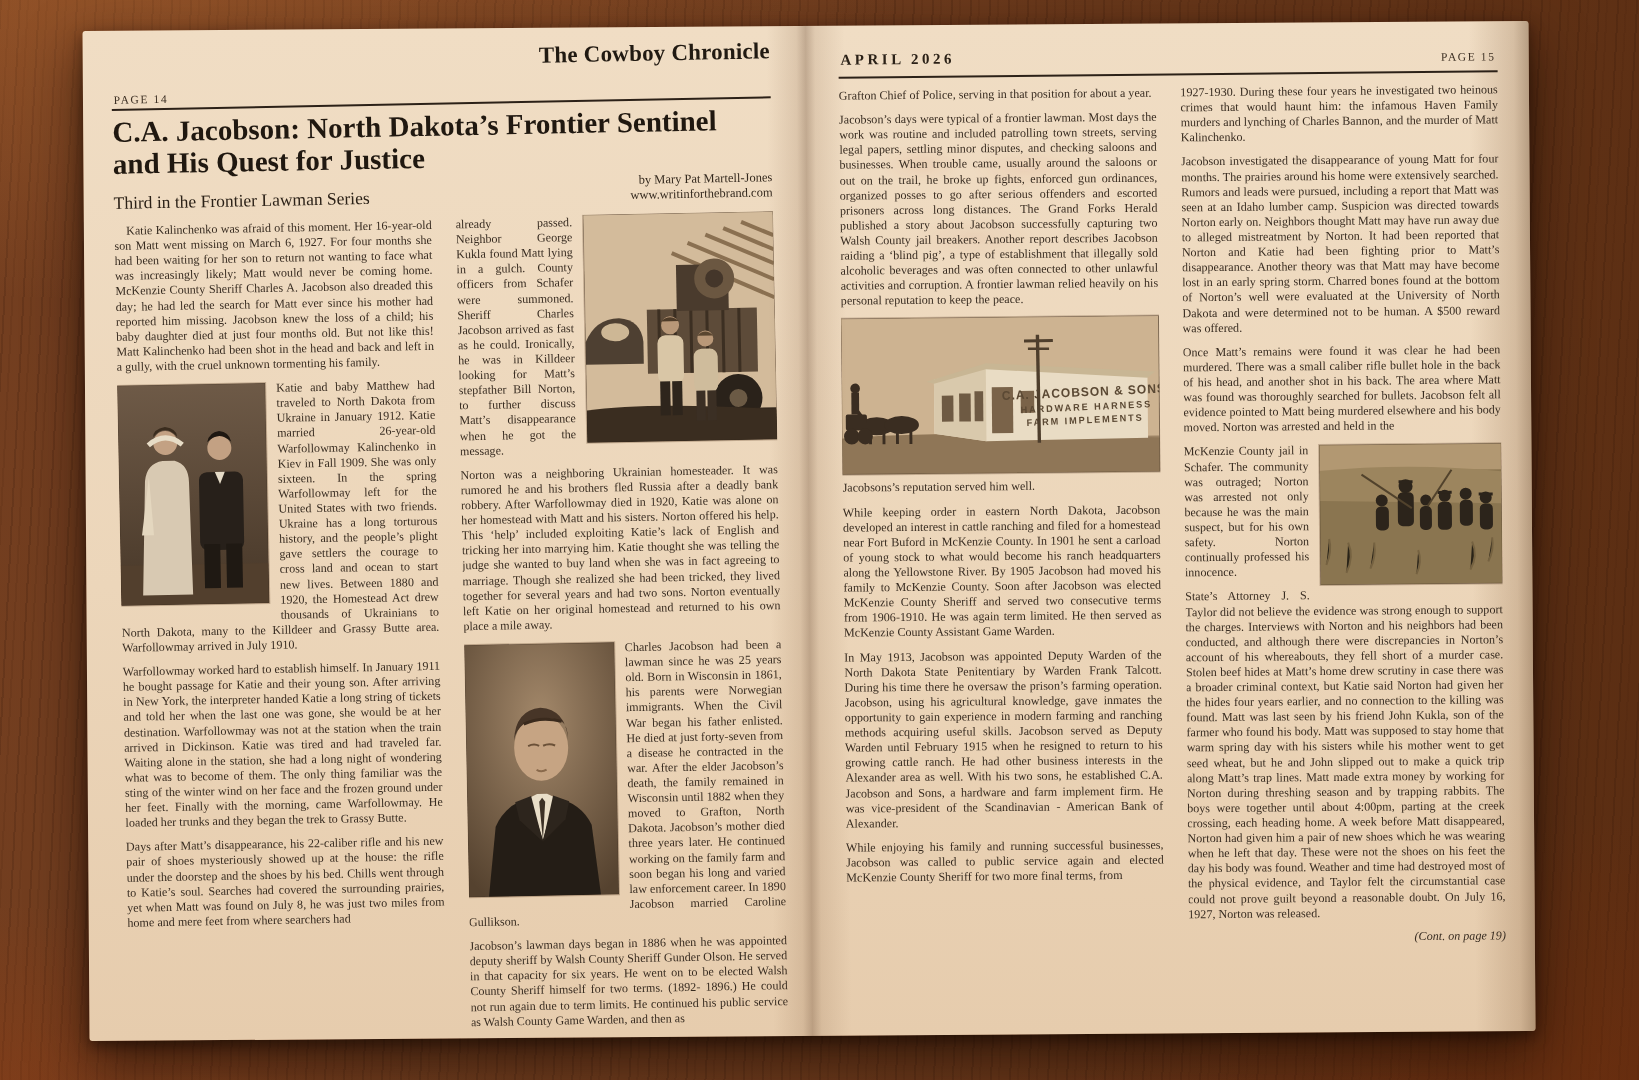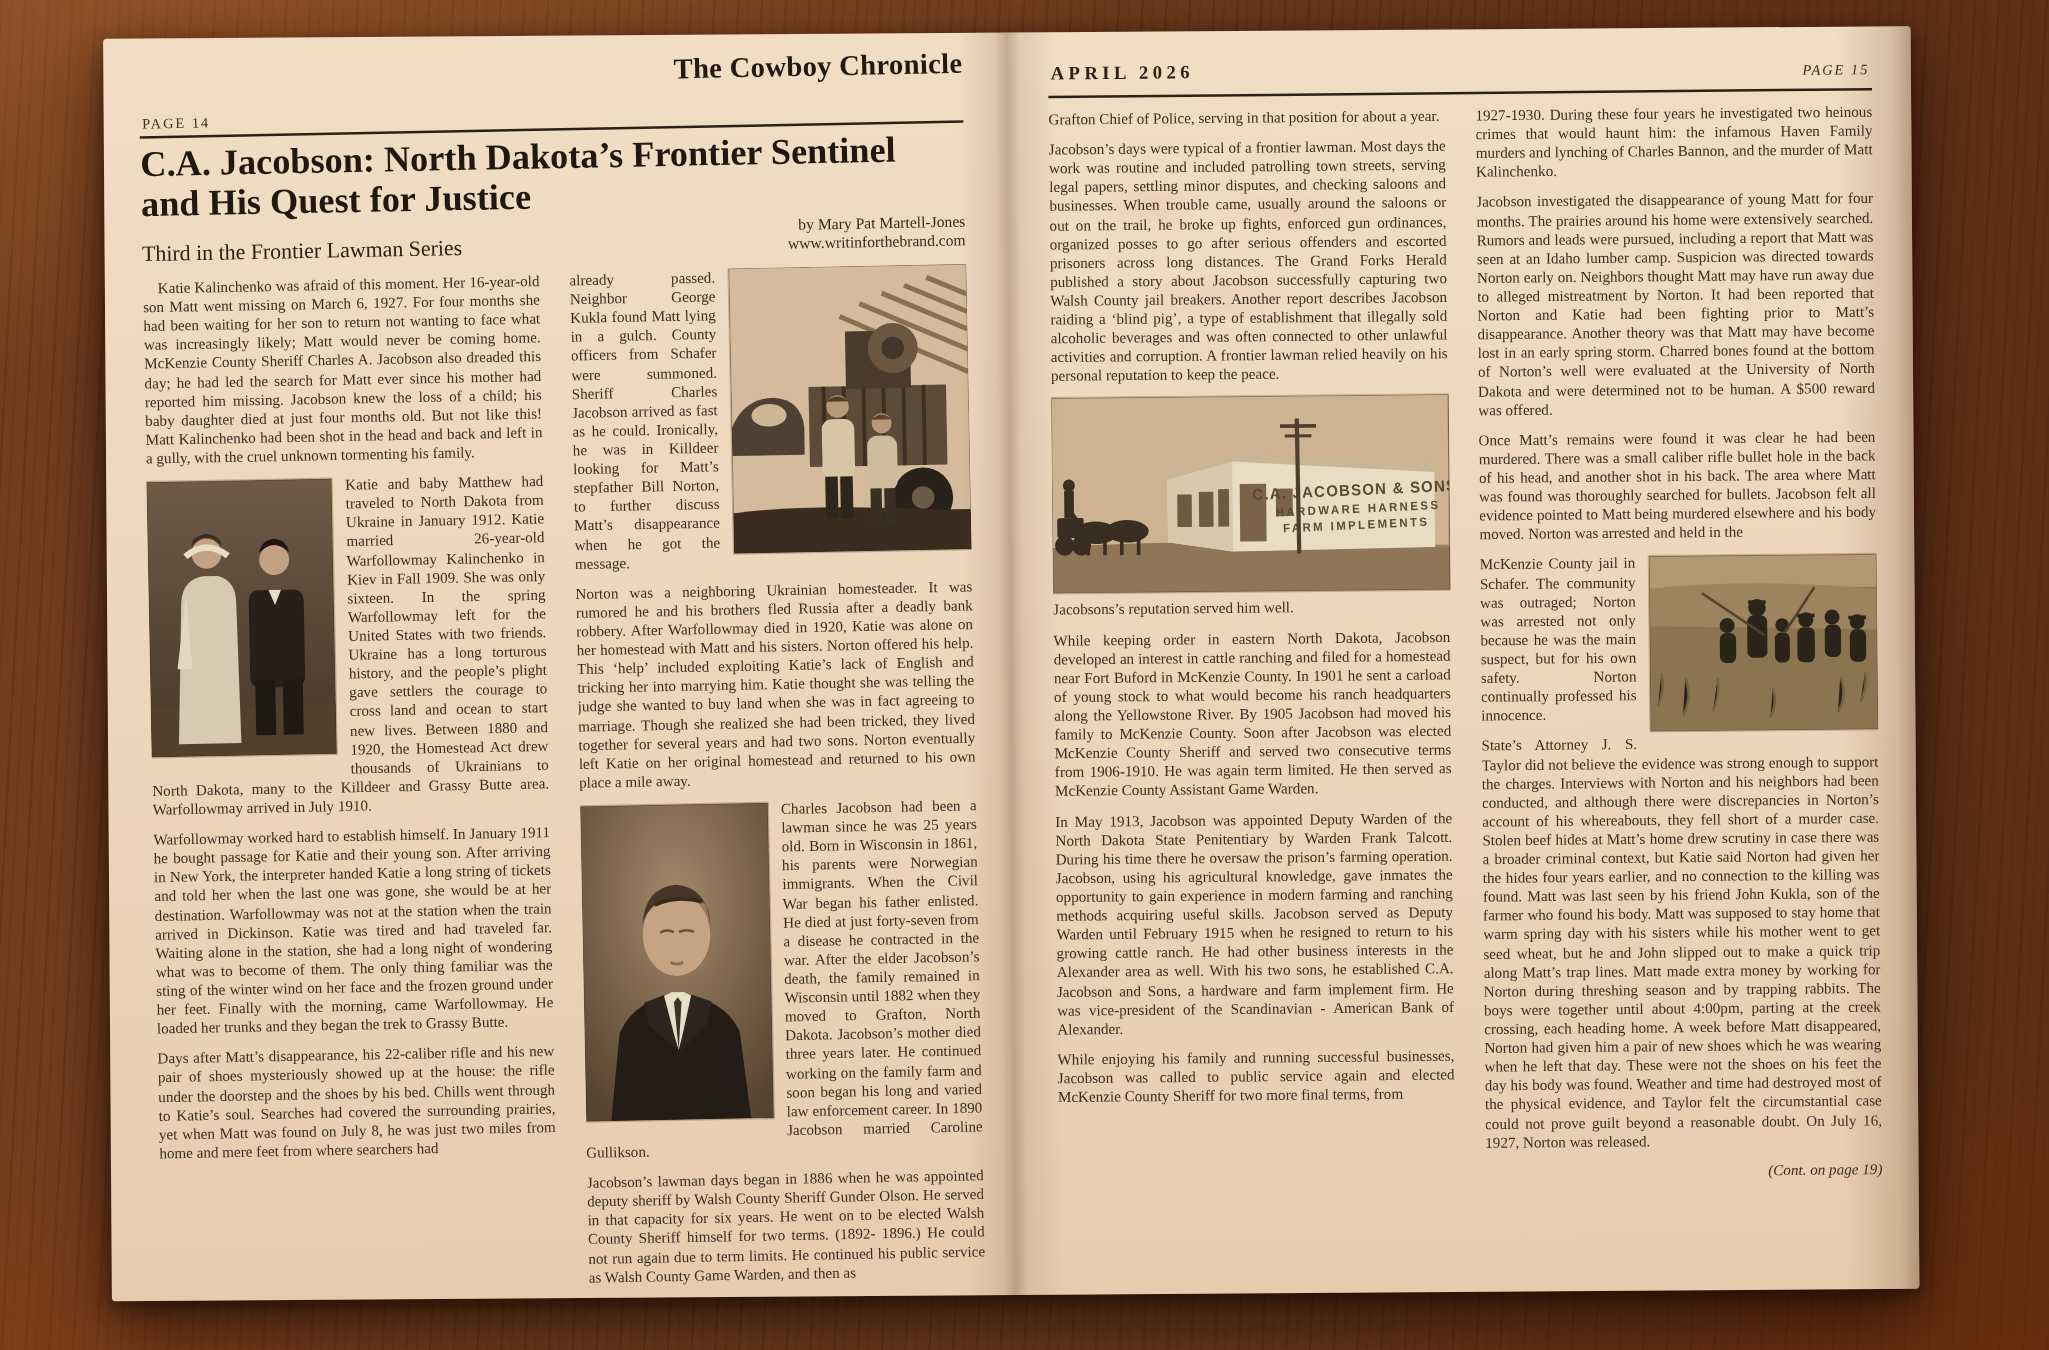--- a/index.html
+++ b/index.html
@@ -35,21 +35,21 @@
   .page-inner{position:relative; height:100%;}
   .page-14 .page-inner{transform:rotate(-.7deg);}
   .page-15 .page-inner{transform:rotate(-.15deg);}
 
   
   .p14-header{position:relative; height:58px; border-bottom:2.5px solid #2c2118; margin-bottom:6px;}
   .masthead{position:absolute; right:0; top:0; font-weight:bold; font-size:23px; letter-spacing:.2px; color:#211a12;}
   .pagelabel{position:absolute; left:2px; bottom:3px; font-size:11.5px; letter-spacing:1.6px; color:#3c2f23;}
   .p15-header{position:relative; height:34px; border-bottom:2.5px solid #2c2118; margin-bottom:10px;}
   .dateline{position:absolute; left:2px; bottom:8px; font-weight:bold; font-size:15px; letter-spacing:3.5px; color:#2b2117;}
-  .pagelabel-r{position:absolute; right:2px; bottom:8px; font-size:11.5px; letter-spacing:1.6px; color:#3c2f23;font-style:italic;}
+  .pagelabel-r{position:absolute; right:2px; bottom:8px; font-size:11.5px; letter-spacing:1.6px; color:#3c2f23;}
 
   
   .headline{font-weight:bold; font-size:29px; line-height:1.1; color:#201810; margin:6px 0 2px;}
   .head-row{display:flex; justify-content:space-between; align-items:flex-end; margin:2px 0 10px;}
   .series{font-size:17.5px; color:#2b2117;}
   .byline{text-align:right; font-size:12.5px; line-height:1.25; color:#33281d;}
 
   
   .cols{display:flex; gap:24px;}
   .col{flex:1; min-width:0; overflow:hidden;}

